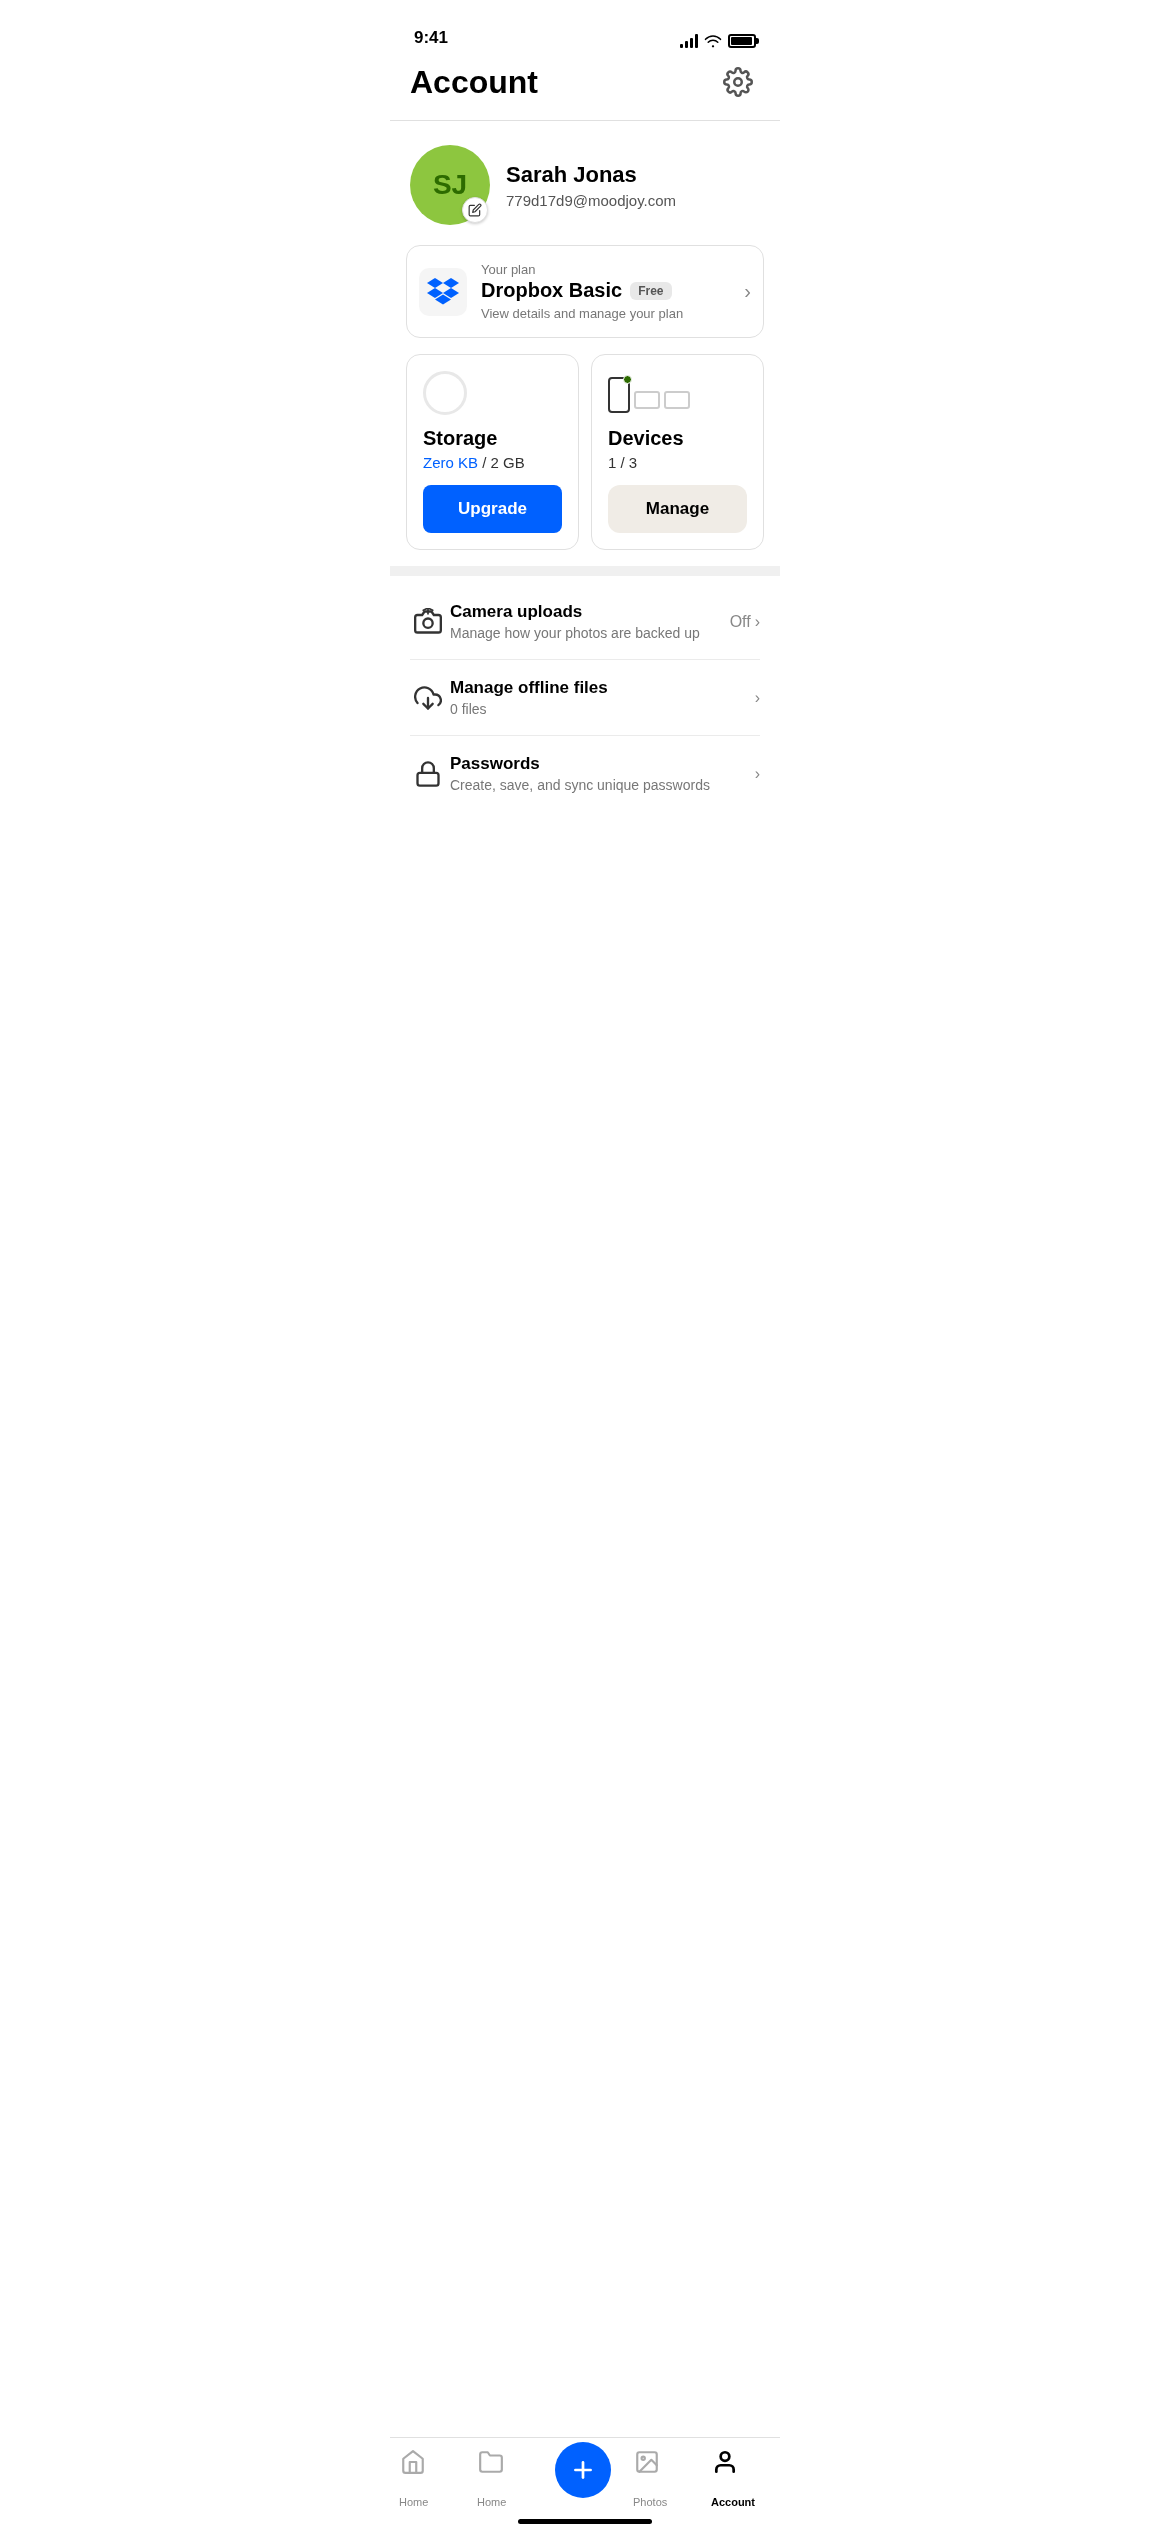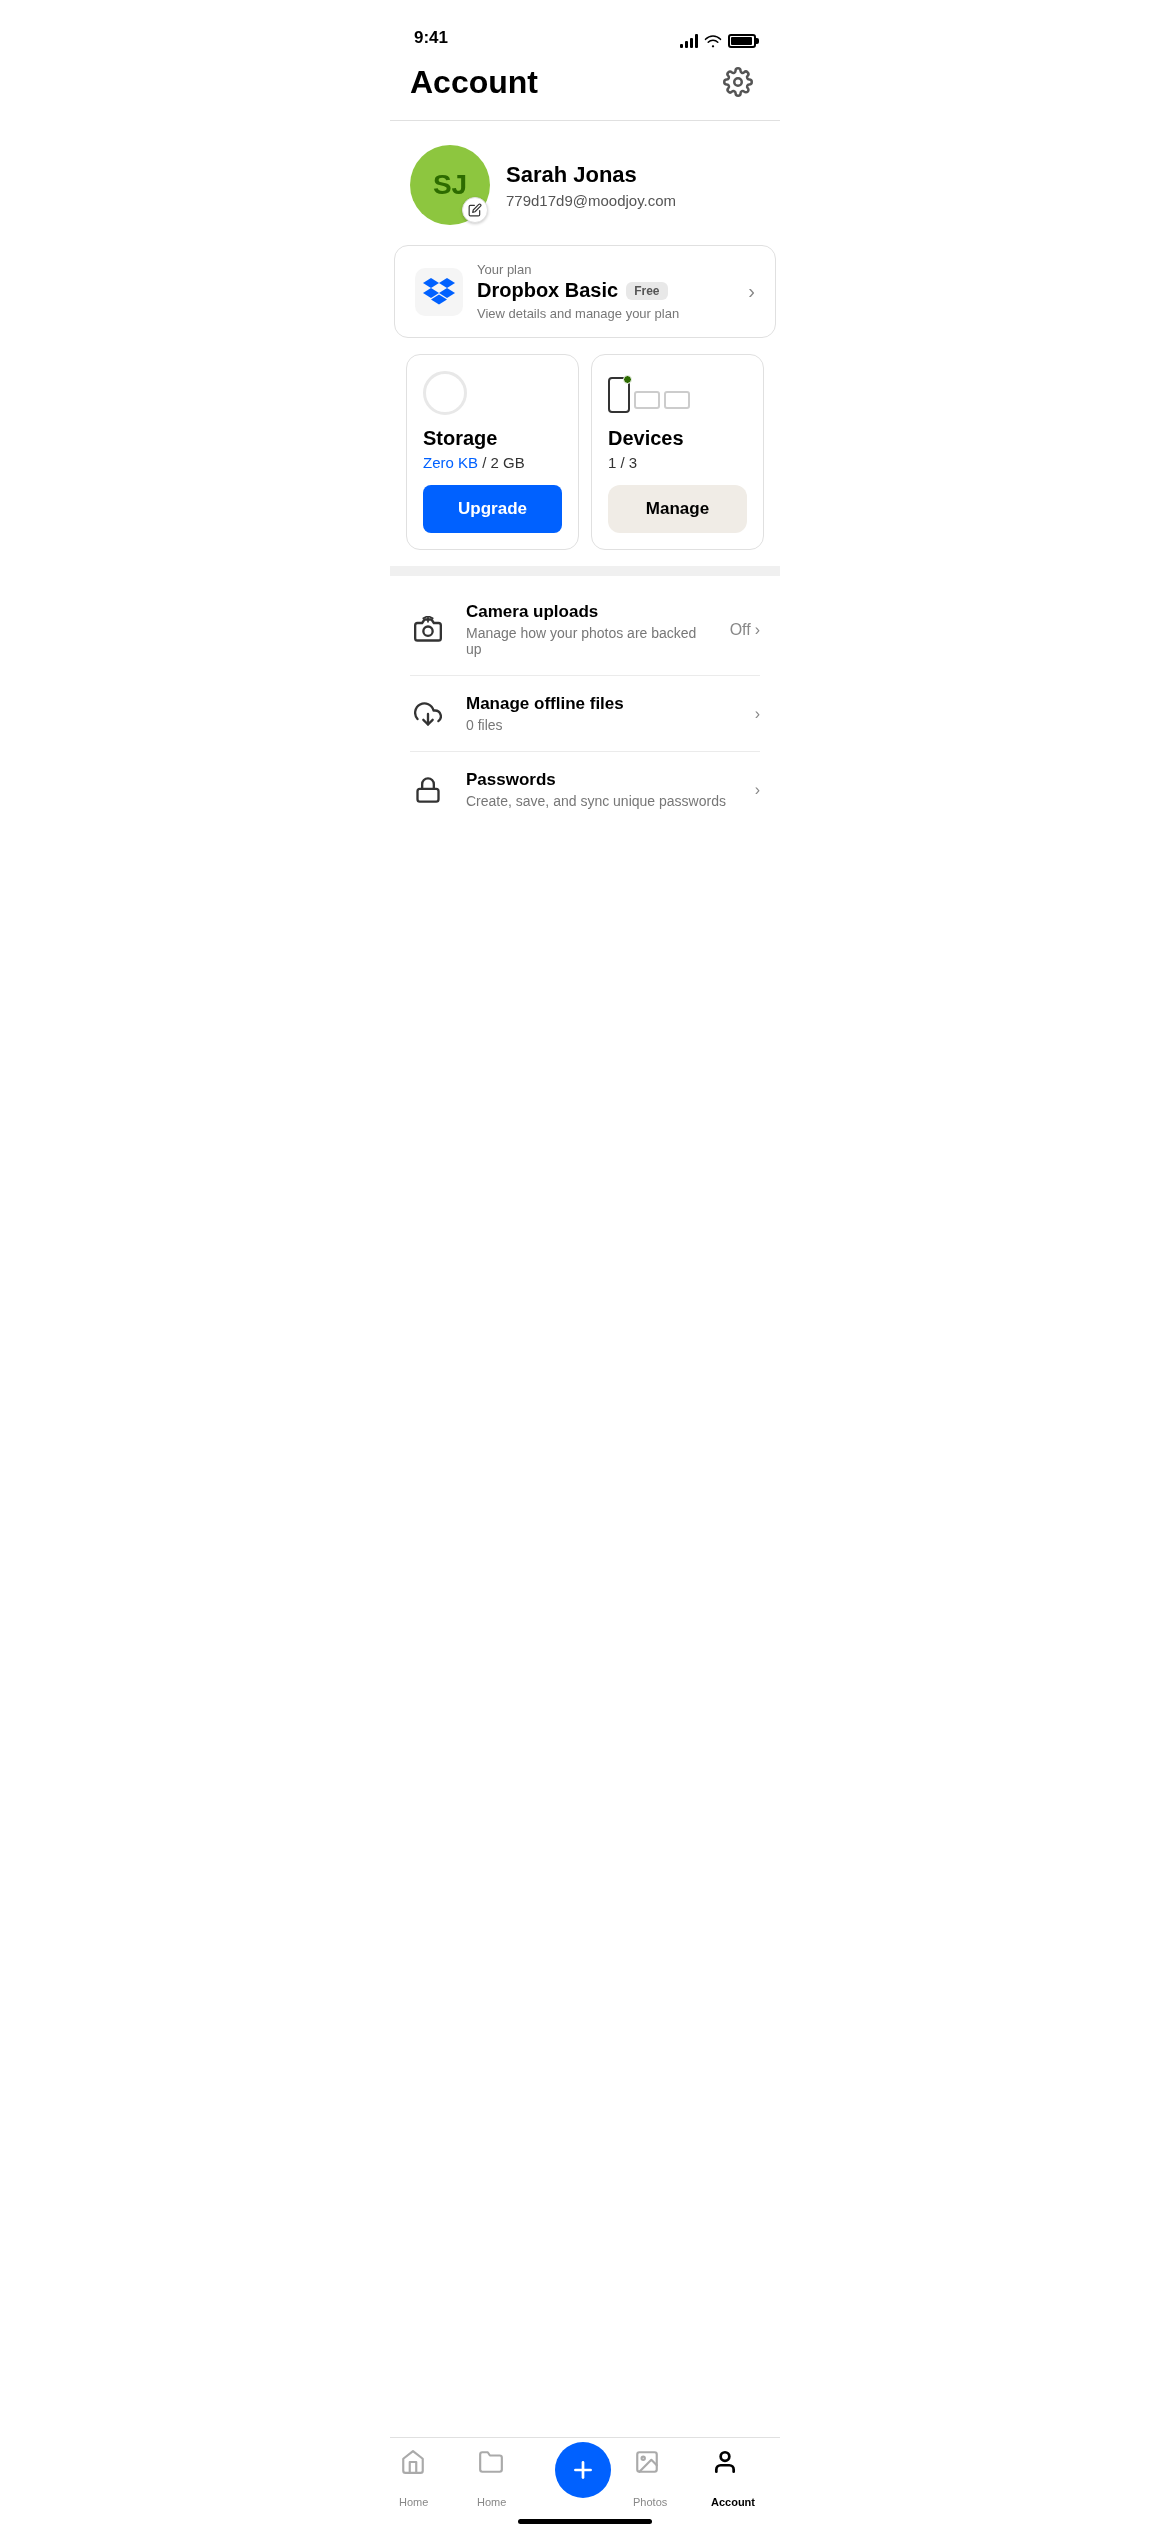--- a/index.html
+++ b/index.html
@@ -146,24 +146,24 @@
       color: #000;
       margin-bottom: 4px;
     }
     .profile-email {
       font-size: 15px;
       color: #555;
     }
 
     
     .plan-card {
-      margin: 0 4px 16px;
+      margin: 0 16px 16px;
       border: 1.5px solid #e0e0e0;
       border-radius: 14px;
-      padding: 16px 20px;
+      padding: 16px 12px;
       display: flex;
       align-items: center;
       gap: 14px;
       cursor: pointer;
     }
     .dropbox-logo {
       width: 48px;
       height: 48px;
       background: #f5f5f5;
       border-radius: 10px;
@@ -316,21 +316,21 @@
       margin: 8px 0;
     }
 
     
     .list-section {
       padding: 0 20px;
     }
     .list-item {
       display: flex;
       align-items: center;
-      gap: 20px;
+      gap: 4px;
       padding: 18px 0;
       border-bottom: 1px solid #ebebeb;
       cursor: pointer;
     }
     .list-item:last-child {
       border-bottom: none;
     }
     .list-icon {
       width: 36px;
       height: 36px;

